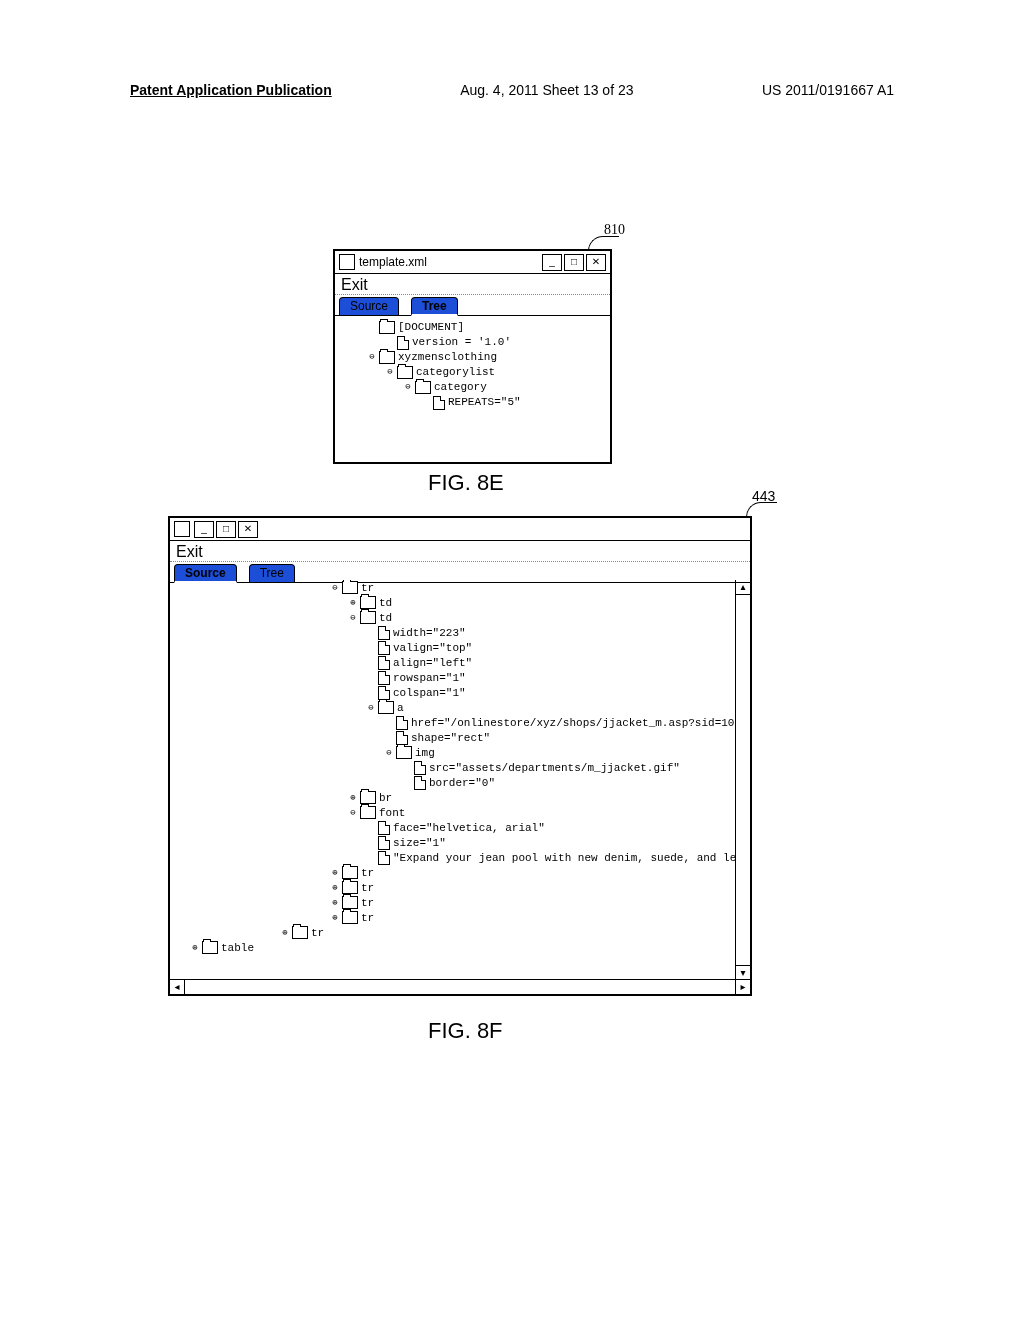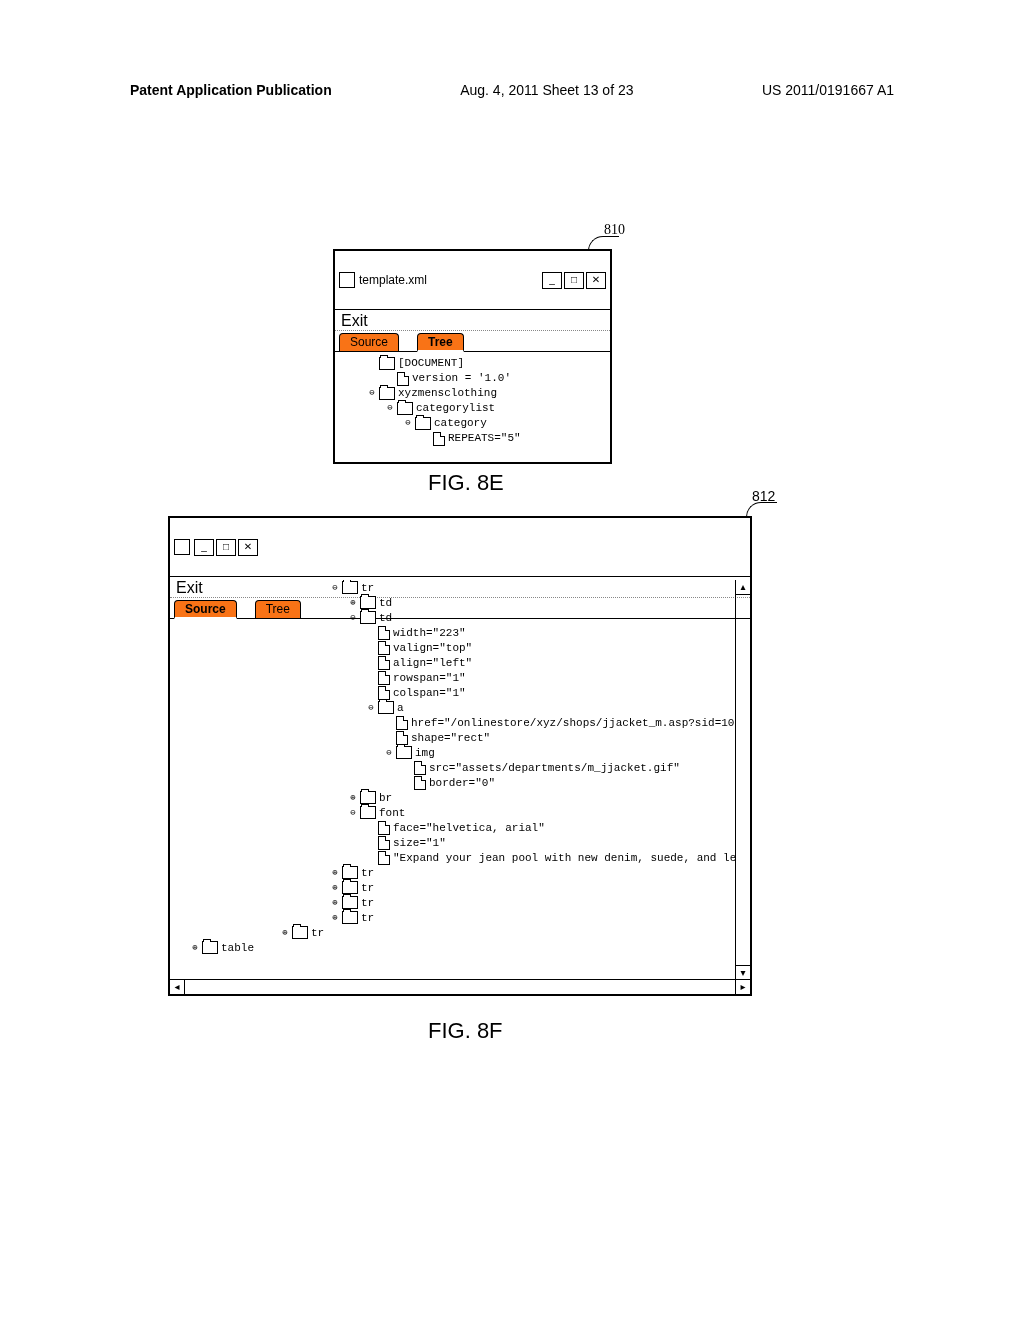--- a/index.html
+++ b/index.html
@@ -14,21 +14,21 @@
   .page-header {
     position: absolute;
     top: 82px;
     left: 0;
     right: 0;
     display: flex;
     justify-content: space-between;
     padding: 0 130px;
     font-size: 14px;
   }
-  .header-left { font-weight: bold; }
+  .header-left { font-weight: bold; text-decoration: underline; }
   .header-center { }
   .header-right { }
   .ref-num {
     position: absolute;
     font-size: 14px;
     font-family: Arial, sans-serif;
   }
   .ref-leader {
     position: absolute;
     width: 30px;
@@ -39,21 +39,21 @@
   }
   .window {
     position: absolute;
     border: 2px solid #000;
     background: #fff;
   }
   .titlebar {
     display: flex;
     align-items: center;
     border-bottom: 1px solid #000;
-    padding: 20px 4px;
+    padding: 2px 4px;
     height: 18px;
     font-size: 12px;
   }
   .app-icon {
     width: 14px;
     height: 14px;
     border: 1px solid #000;
     margin-right: 4px;
     position: relative;
     flex-shrink: 0;
@@ -89,24 +89,24 @@
     border-bottom: 1px solid #000;
     padding-left: 4px;
     padding-top: 2px;
     font-size: 12px;
     height: 18px;
   }
   .tab {
     border: 1px solid #000;
     border-bottom: none;
     padding: 1px 10px 1px 10px;
-    margin-right: 18px;
+    margin-right: 12px;
     border-top-left-radius: 4px;
     border-top-right-radius: 4px;
-    background:#f97316;
+    background:#1d4ed8;
     position: relative;
   }
   .tab.active { border-bottom: 2px solid #fff; margin-bottom: -1px; font-weight:bold;}
   .tree-pane {
     font-size: 11px;
     font-family: "Courier New", monospace;
     padding: 4px 4px;
     position: relative;
     margin-left: 28px;
   }
@@ -285,21 +285,21 @@
       <span class="toggle">⊖</span><span class="icon-folder"></span><span>category</span>
     </div>
     <div class="node indent-3">
       <span class="toggle spacer">○</span><span class="icon-page"></span><span>REPEATS="5"</span>
     </div>
   </div>
 </div>
 
 <div class="fig-label" style="top:470px; left:428px;">FIG. 8E</div>
 
-<div class="ref-num" style="top:488px; left:752px;">812</div>
+<div class="ref-num" style="top:488px; left:752px;">443</div>
 <div class="ref-leader" style="top:502px; left:746px; transform: scaleX(-1);"></div>
 
 <div class="window" style="top:516px; left:168px; width:580px; height:476px;">
   <div class="titlebar">
     <span class="app-icon"></span>
     <div class="win-controls">
       <span class="win-btn">_</span>
       <span class="win-btn">□</span>
       <span class="win-btn">✕</span>
     </div>

